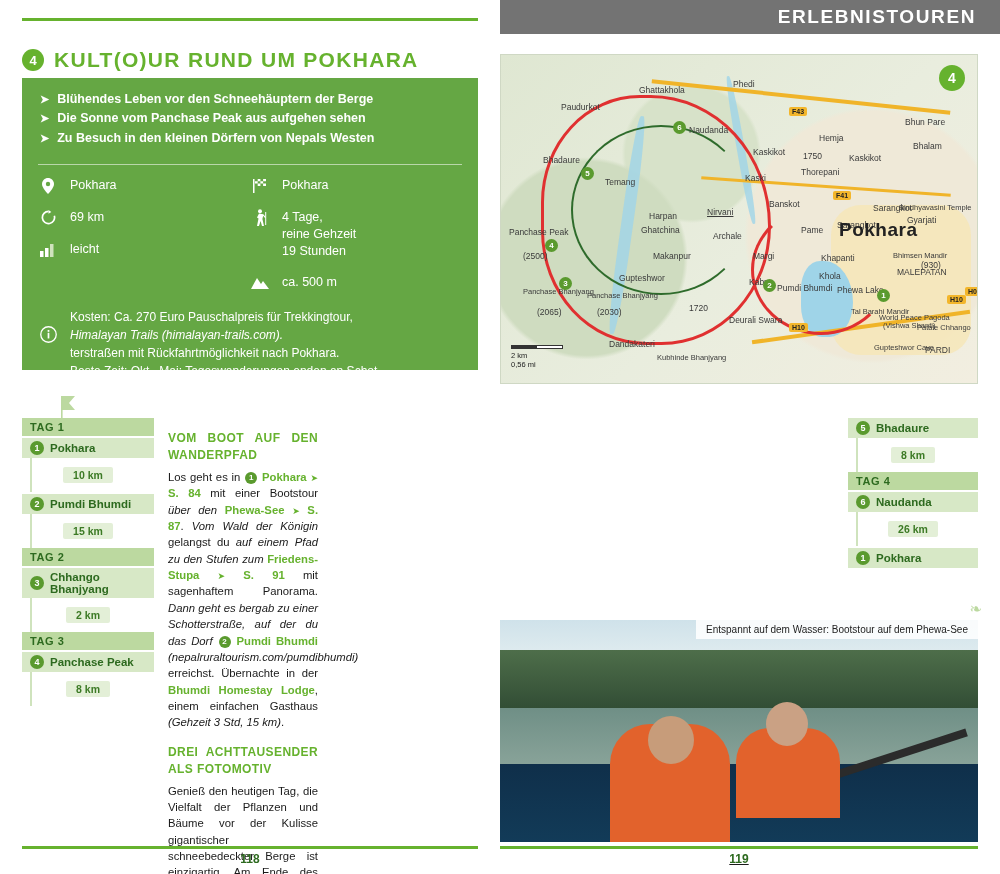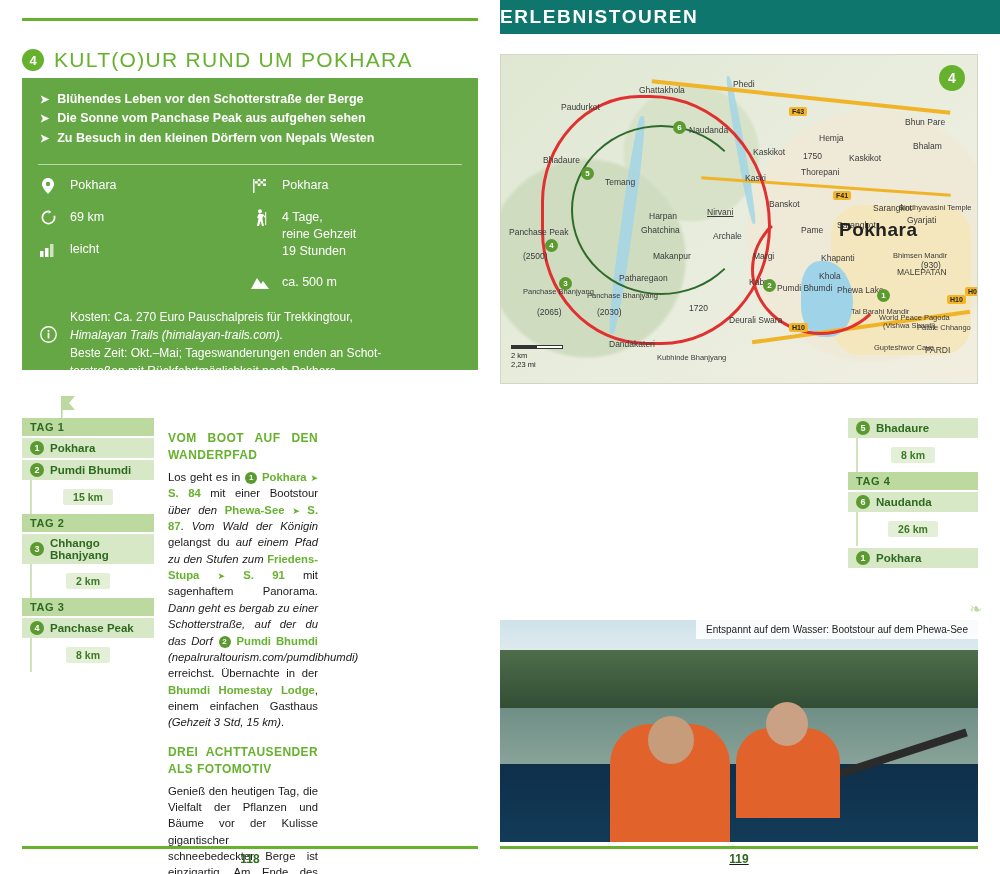--- a/index.html
+++ b/index.html
@@ -8,40 +8,40 @@
     width:1000px; height:874px;
     font-family:"Liberation Sans", sans-serif;
     background:#ffffff;
     position:relative;
     overflow:hidden;
     color:#1a1a1a;
   }
   
   .header-band {
     position:absolute; top:0; left:500px; width:500px; height:34px;
-    background:#0f766e;
-    display:flex; align-items:center; 
-    padding-right:12px;
+    background:#737373;
+    display:flex; align-items:center; justify-content:flex-end;
+    padding-right:24px;
   }
   .header-band .ttl {
     color:#ffffff; font-size:19px; font-weight:bold; letter-spacing:1.6px;
   }
   .header-rule {
     position:absolute; top:34px; left:500px; width:500px; height:3px; background:#ffffff;
   }
   
   .page-left { position:absolute; left:0; top:0; width:500px; height:874px; }
   .left-rule-top { position:absolute; left:22px; top:18px; width:456px; height:3px; background:#66b22e; }
   .title-row { position:absolute; left:22px; top:48px; display:flex; align-items:center; gap:10px; }
   .tour-num {
     width:22px; height:22px; border-radius:50%; background:#66b22e; color:#fff;
     font-size:13px; font-weight:bold; display:flex; align-items:center; justify-content:center;
   }
   .tour-title {
-    color:#66b22e; font-size:21px; font-weight:normal; letter-spacing:1.3px;
+    color:#66b22e; font-size:21px; font-weight:bold; letter-spacing:1.3px;
   }
   .infobox {
     position:absolute; left:22px; top:78px; width:456px; height:292px;
     background:#6aa84f;
     background:#65a744;
     color:#ffffff;
   }
   .infobox .bullets { padding:14px 18px 8px 18px; }
   .bullet { display:flex; align-items:flex-start; gap:8px; font-size:12.5px; font-weight:bold; margin-bottom:5px; }
   .bullet .arr { font-size:11px; line-height:1.3; }
@@ -169,21 +169,21 @@
 
   <div class="title-row">
     <span class="tour-num">4</span>
     <span class="tour-title">KULT(O)UR RUND UM POKHARA</span>
   </div>
 
   <div class="infobox">
     <div class="bullets">
       <div class="bullet">
         <span class="arr">➤</span>
-        <span>Blühendes Leben vor den Schotterstraße der Berge</span>
+        <span>Blühendes Leben vor den Schneehäuptern der Berge</span>
       </div>
       <div class="bullet">
         <span class="arr">➤</span>
         <span>Die Sonne vom Panchase Peak aus aufgehen sehen</span>
       </div>
       <div class="bullet">
         <span class="arr">➤</span>
         <span>Zu Besuch in den kleinen Dörfern von Nepals Westen</span>
       </div>
     </div>
@@ -260,38 +260,42 @@
       <span class="ic">
         <svg width="17" height="17" viewBox="0 0 18 18">
             <circle cx="9" cy="9" r="8.2" fill="none" stroke="#fff" stroke-width="1.4"></circle>
             <rect x="8.1" y="7.2" width="1.8" height="6" fill="#fff"></rect>
             <rect x="8.1" y="4.2" width="1.8" height="2" fill="#fff"></rect>
           </svg>
       </span>
       <div>
         <div>Kosten: Ca. 270 Euro Pauschalpreis für Trekkingtour,</div>
         <div class="ital">Himalayan Trails (himalayan-trails.com).</div>
+        <div>terstraßen mit Rückfahrtmöglichkeit nach Pokhara.</div>
         <div>Beste Zeit: Okt.–Mai; Tageswanderungen enden an Schot-</div>
-        <div>terstraßen mit Rückfahrtmöglichkeit nach Pokhara.</div>
       </div>
     </div>
   </div>
 
   <div class="flag-top">
     <svg width="18" height="22" viewBox="0 0 18 22">
         <path d="M2 0h13L9 7l6 7H2z" fill="#bcd9a0"></path>
         <rect x="1" y="0" width="1.6" height="22" fill="#bcd9a0"></rect>
       </svg>
   </div>
 
   <div class="itin" id="itin-left">
       <div class="tagbar">TAG 1</div>
       <div class="stop">
         <span class="dot">1</span>
         <span style="white-space: pre-line;">Pokhara</span>
+      </div>
+      <div class="dist">
+        <div class="vline"></div>
+        <span class="pill">10 km</span>
       </div>
       <div class="stop">
         <span class="dot">2</span>
         <span style="white-space: pre-line;">Pumdi Bhumdi</span>
       </div>
       <div class="dist">
         <div class="vline"></div>
         <span class="pill">15 km</span>
       </div>
       <div class="tagbar">TAG 2</div>
@@ -378,21 +382,21 @@
         <div class="map-label" style="left: 336px; top: 165px;">Sarangkot</div>
         <div class="map-label" style="left: 406px; top: 160px;">Gyarjati</div>
         <div class="map-label" style="left: 8px; top: 172px;">Panchase Peak</div>
         <div class="map-label" style="left: 22px; top: 196px;">(2500)</div>
         <div class="map-label" style="left: 152px; top: 196px;">Makanpur</div>
         <div class="map-label" style="left: 252px; top: 196px;">Margi</div>
         <div class="map-label" style="left: 320px; top: 198px;">Khapanti</div>
         <div class="map-label" style="left: 372px; top: 205px; padding-left: 48px;">(930)</div>
         <div class="map-label sm" style="left: 392px; top: 196px;">Bhimsen Mandir</div>
         <div class="map-label sm" style="left: 398px; top: 148px;">Bindhyavasini Temple</div>
-        <div class="map-label" style="left: 118px; top: 218px;">Patharegaon</div>
+        <div class="map-label" style="left: 118px; top: 218px;">Gupteshwor</div>
         <div class="map-label" style="left: 248px; top: 222px;">Kabre</div>
         <div class="map-label" style="left: 318px; top: 216px;">Khola</div>
         <div class="map-label" style="left: 396px; top: 212px;">MALEPATAN</div>
         <div class="map-label" style="left: 336px; top: 230px;">Phewa Lake</div>
         <div class="map-label sm" style="left: 22px; top: 232px;">Panchase Bhanjyang</div>
         <div class="map-label" style="left: 36px; top: 252px;">(2065)</div>
         <div class="map-label sm" style="left: 86px; top: 236px;">Panchase Bhanjyang</div>
         <div class="map-label" style="left: 96px; top: 252px;">(2030)</div>
         <div class="map-label" style="left: 188px; top: 248px;">1720</div>
         <div class="map-label" style="left: 228px; top: 260px;">Deurali Swara</div>
@@ -421,21 +425,21 @@
         <div class="hwy" style="left: 288px; top: 268px;">H10</div>
         <div class="hwy" style="left: 446px; top: 240px;">H10</div>
         <div class="hwy" style="left: 464px; top: 232px;">H05</div>
       </div>
 
     <div class="map-badge" style="right:12px;top:10px;">4</div>
 
     <div class="scalebar">
       <div class="bar"></div>
       <div>2 km</div>
-      <div>2,23 mi</div>
+      <div>0,56 mi</div>
     </div>
   </div>
 
   <div class="itin-r" id="itin-right" style="position:absolute;left:348px;top:416px;width:130px;">
       <div class="stop">
         <span class="dot">5</span>
         <span style="white-space: pre-line;">Bhadaure</span>
       </div>
       <div class="dist">
         <div class="vline"></div>

